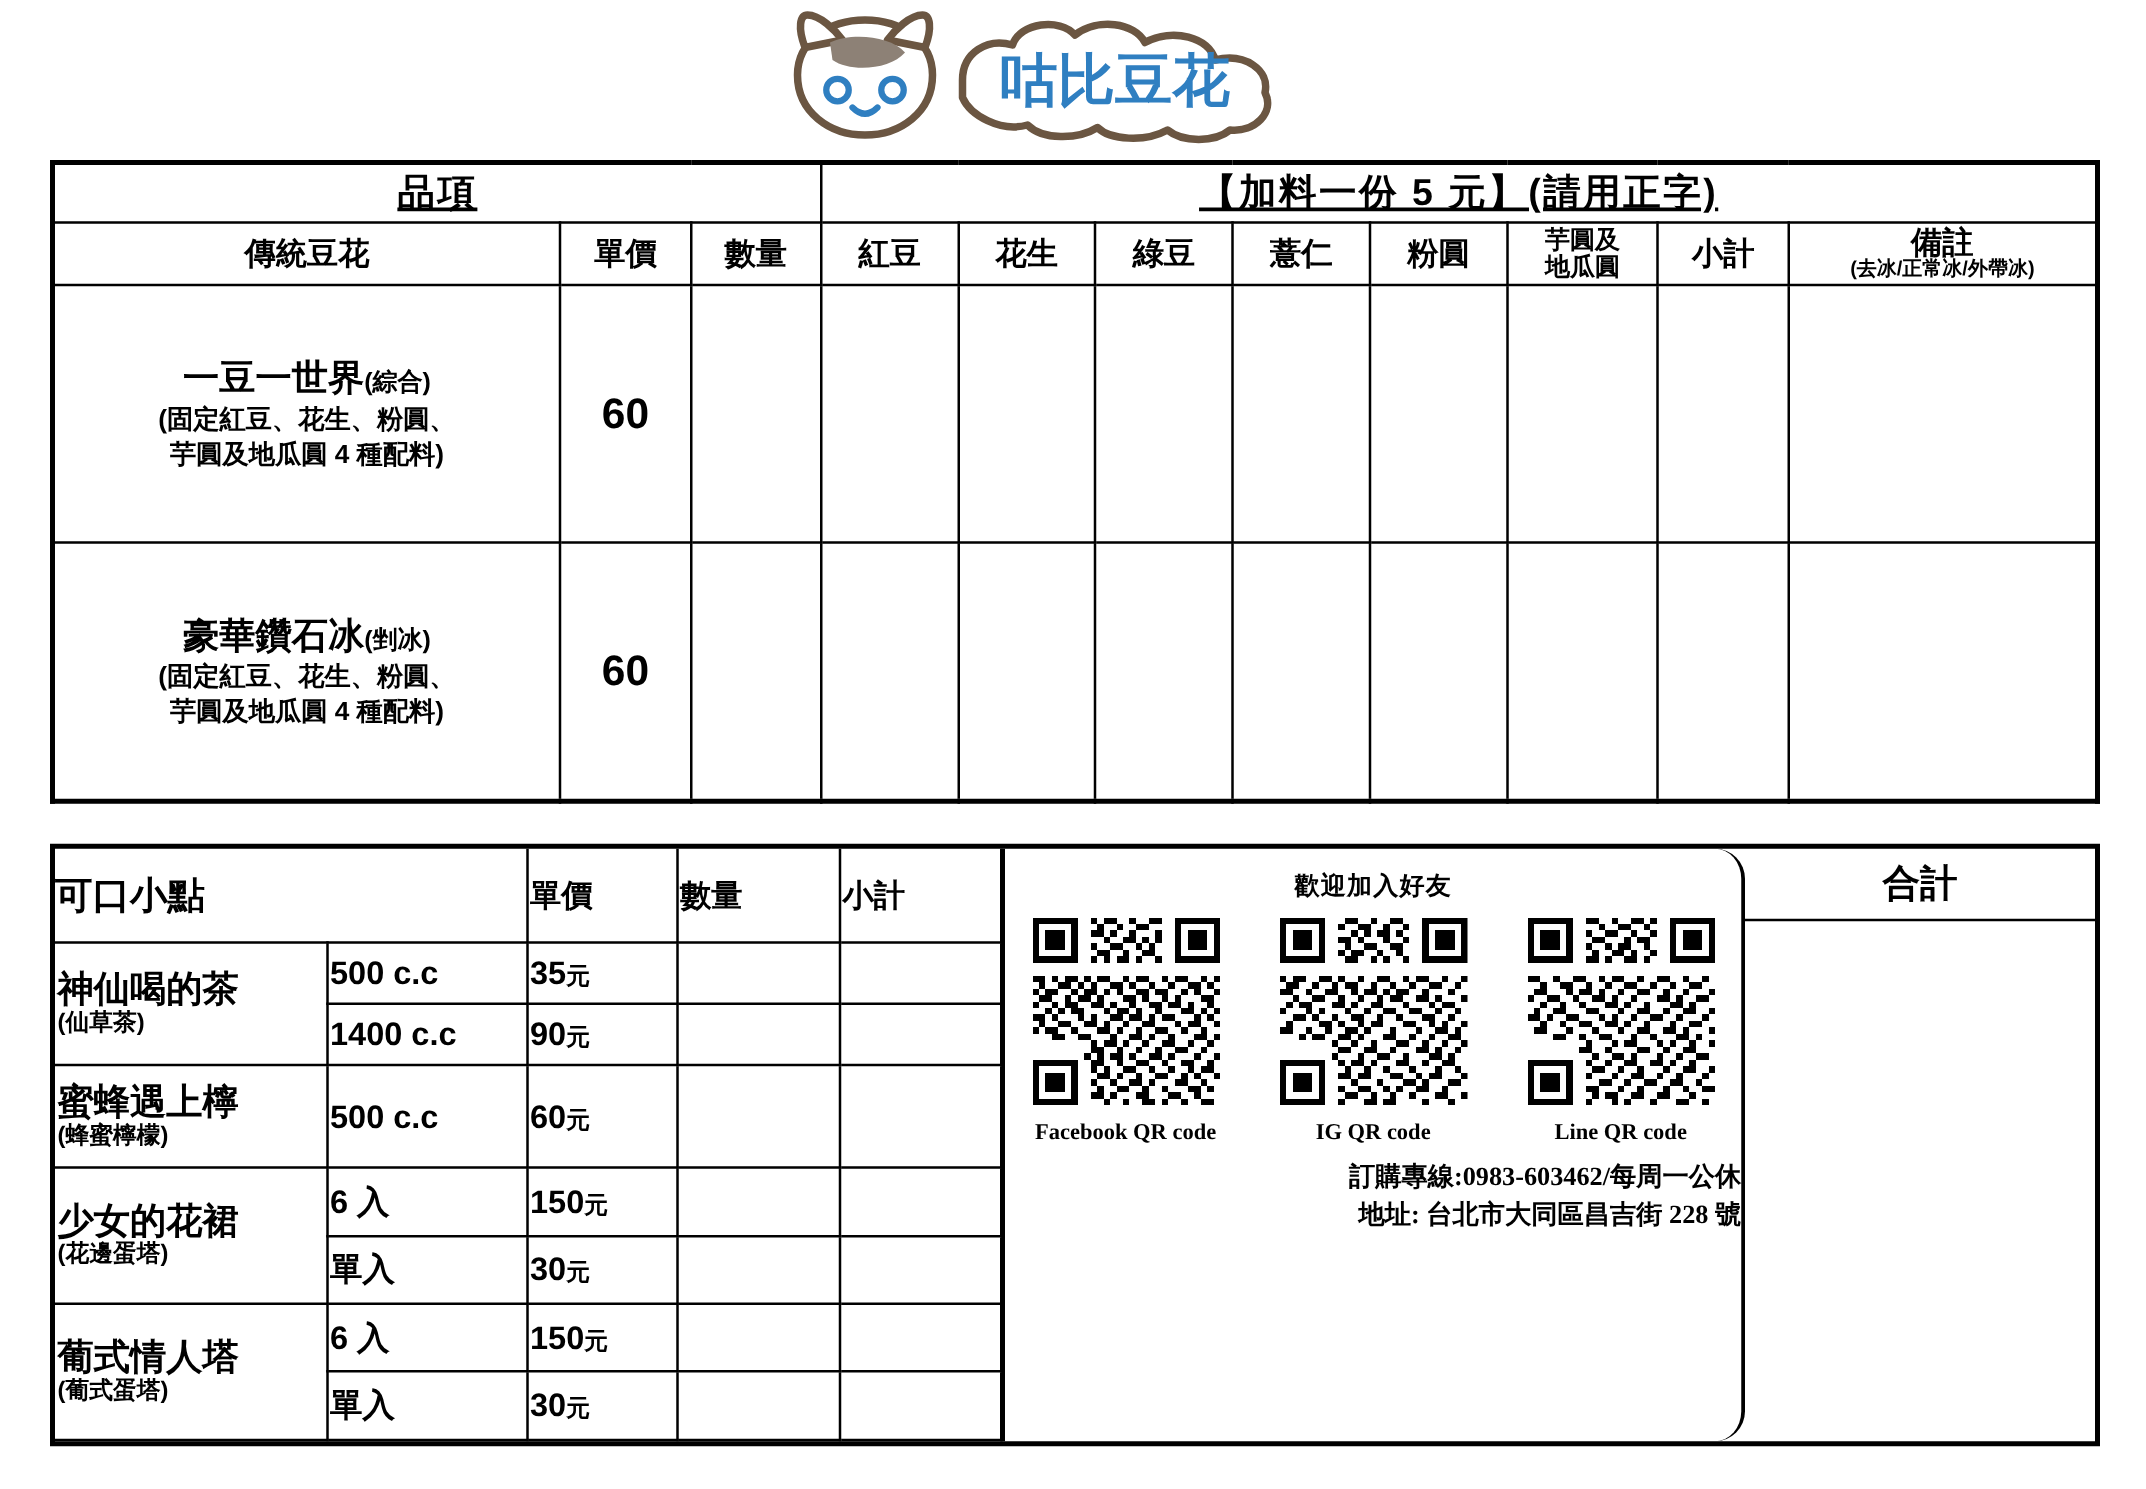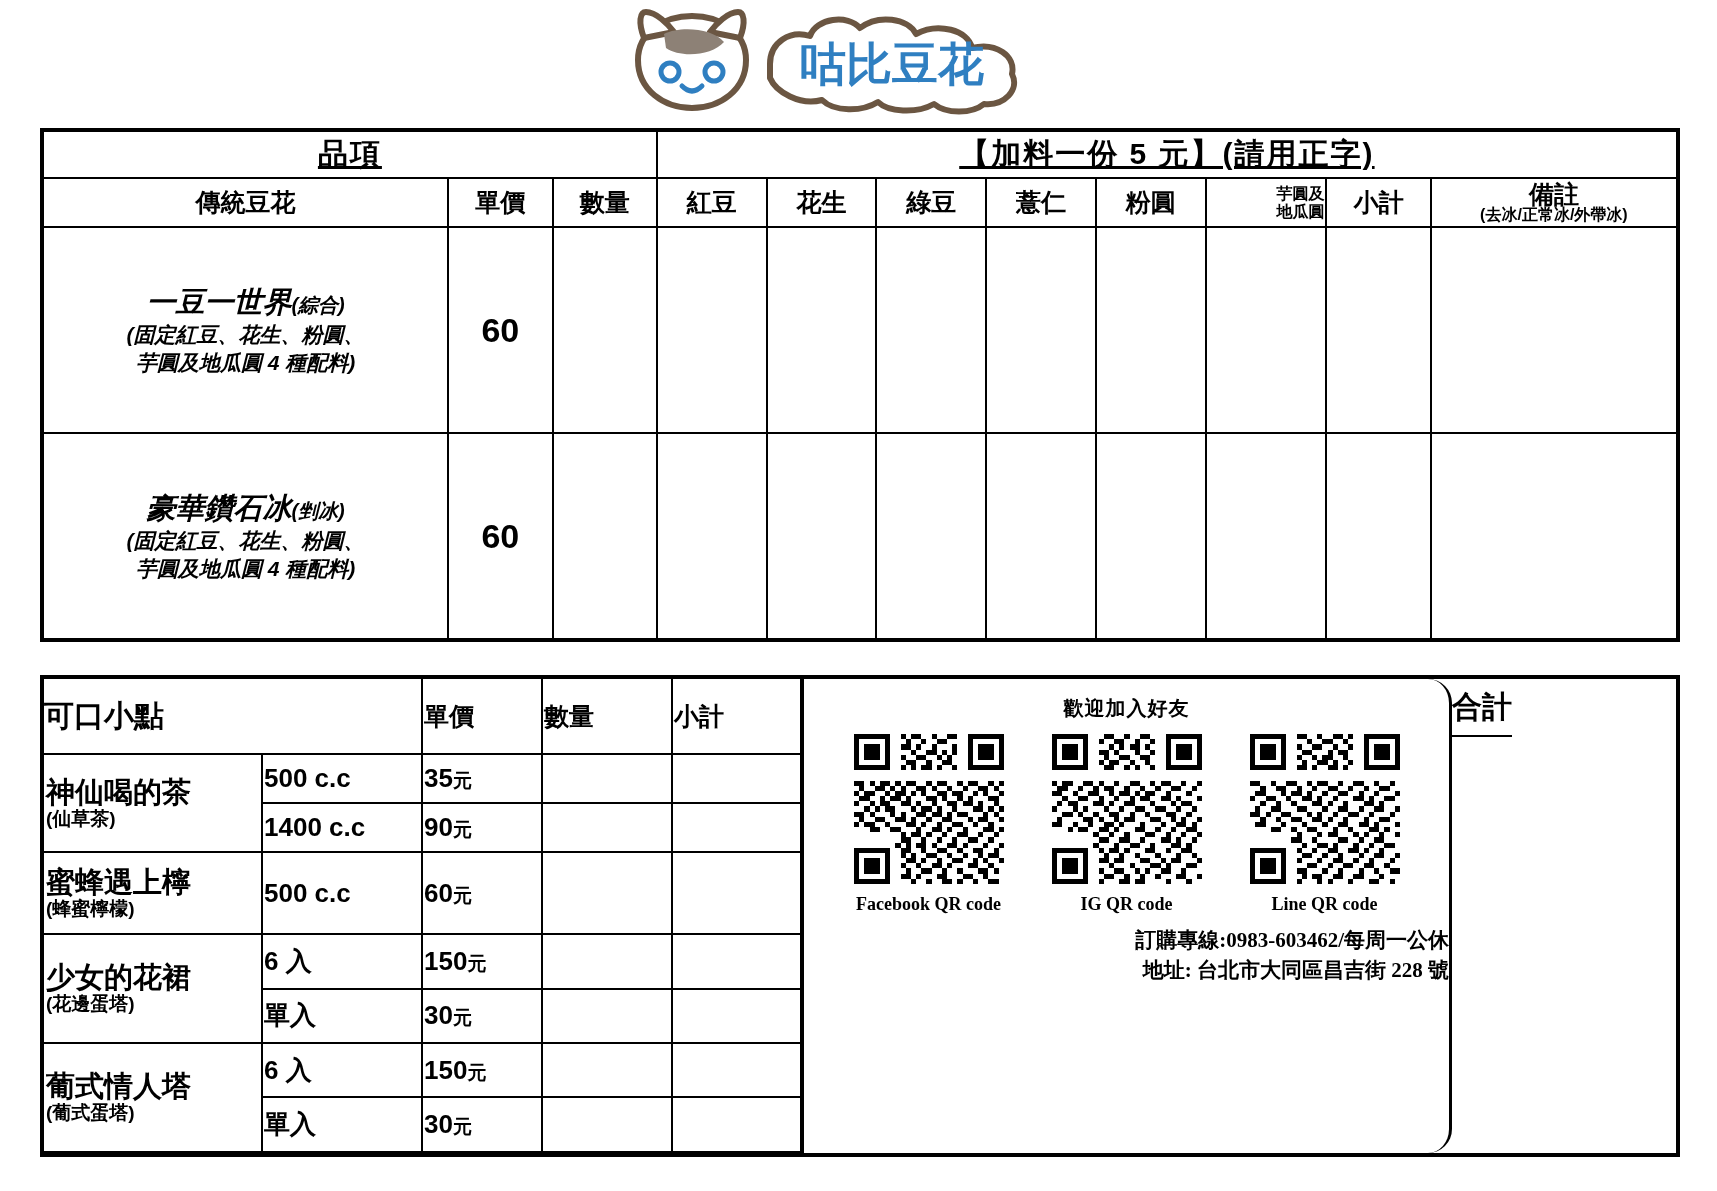--- a/index.html
+++ b/index.html
@@ -58,29 +58,27 @@
     font-size: 25px;
     padding: 8px 2px;
     line-height: 1.05;
   }
   .hdr-sub .small {
     font-size: 16px;
     font-weight: bold;
     display: block;
   }
   .hdr-sub .two-line {
-    font-size: 16px;
+    font-size: 20px;
     line-height: 1.1;
     display: block;
-    text-align: right;
   }
   .item-cell {
     padding: 10px 4px;
     line-height: 1.25;
-    font-style: italic;
   }
   .item-cell .name {
     font-size: 29px;
     font-weight: bold;
   }
   .item-cell .name .paren {
     font-size: 20px;
   }
   .item-cell .desc {
     font-size: 21px;
@@ -129,23 +127,24 @@
   .snack-price .unit { font-size: 19px; }
 
   .lower-mid {
     flex: 1;
     position: relative;
     box-sizing: border-box;
     border-right: 3px solid #000;
     border-radius: 24px;
   }
   .lower-right {
-    width: 224px;
+    width: 280px;
     box-sizing: border-box;
     display: flex;
+    flex-direction: column;
   }
   .total-hdr {
     height: 56px;
     border-bottom: 2px solid #000;
     display: flex;
     align-items: center;
     justify-content: center;
     font-size: 30px;
     font-weight: bold;
   }

